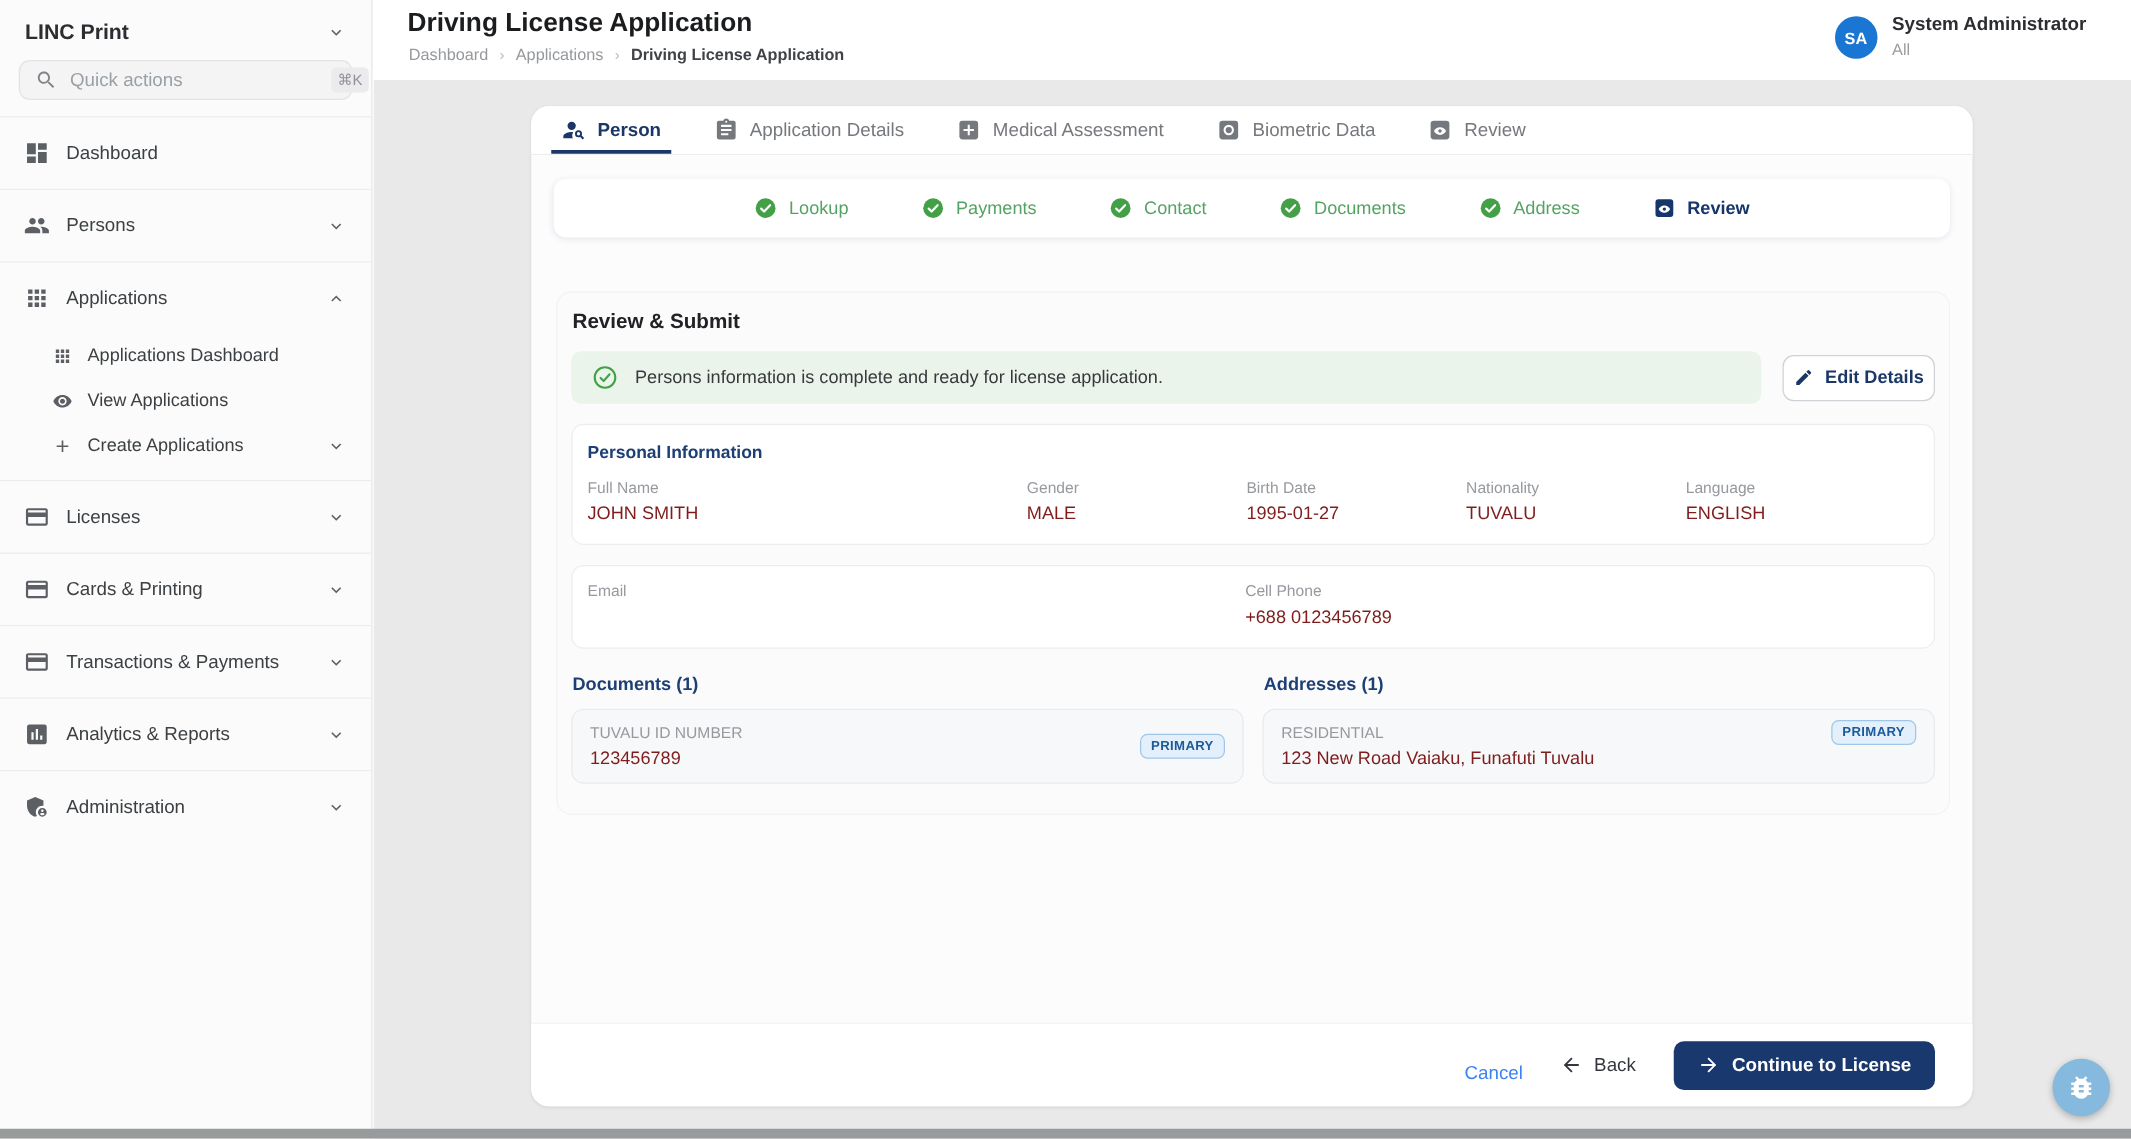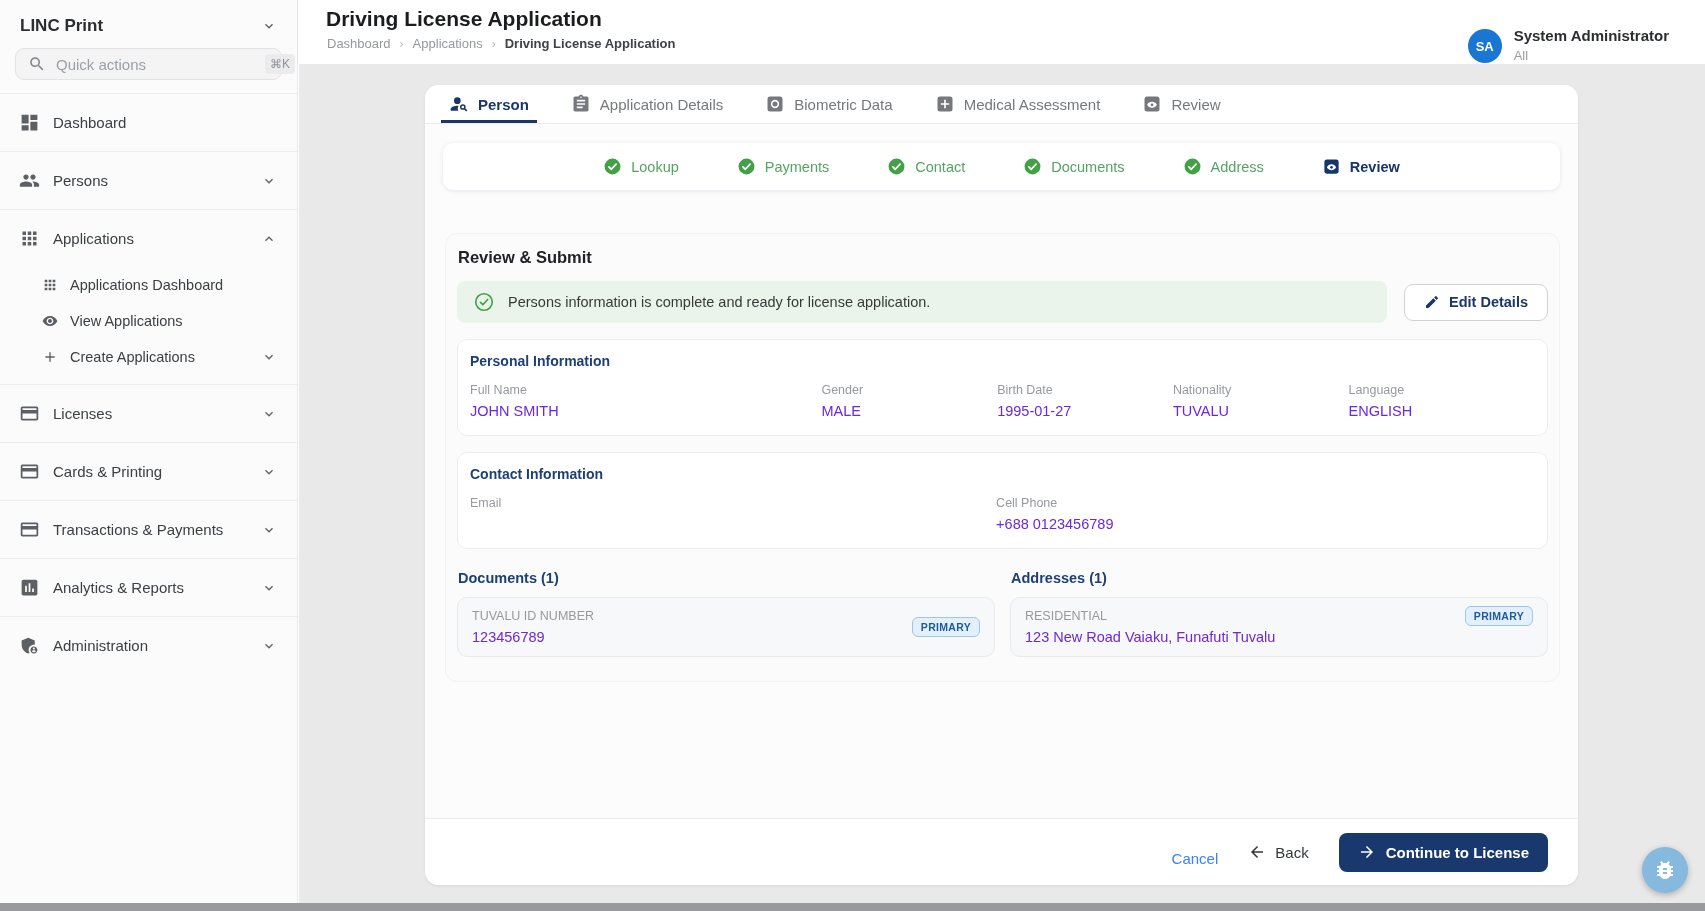--- a/index.html
+++ b/index.html
@@ -29,21 +29,21 @@
   .sub-row svg.nav-ic { width: 16px; height: 16px; fill: #5c5f63; flex: 0 0 auto; }
   .sub-label { font-size: 14.5px; color: #3c4043; flex: 1; }
 
   
   .header { position: absolute; left: 299px; top: 0; right: 0; height: 64px; background: #ffffff; z-index: 1; }
   .page-title { position: absolute; left: 27px; top: 7px; font-size: 21px; font-weight: 700; color: #1b1c1e; }
   .breadcrumb { position: absolute; left: 28px; top: 36px; display: flex; align-items: center; gap: 9px; font-size: 13px; }
   .crumb { color: #95989c; cursor: pointer; }
   .crumb-sep { color: #b9bbbd; font-size: 12px; }
   .crumb.current { color: #3f4246; font-weight: 600; }
-  .user-block { position: absolute; right: 36px; top: 27px; display: flex; gap: 12px; align-items: flex-start; cursor: pointer; }
+  .user-block { position: absolute; right: 36px; top: 11px; display: flex; gap: 12px; align-items: flex-start; cursor: pointer; }
   .avatar { width: 34px; height: 34px; border-radius: 50%; background: #1976d2; color: #fff; font-size: 13px; font-weight: 700; display: flex; align-items: center; justify-content: center; margin-top: 2px; }
   .user-name { font-size: 15px; font-weight: 600; color: #2b2d30; }
   .user-scope { font-size: 13px; color: #9a9da1; margin-top: 4px; }
 
   
   .main-bg { position: absolute; left: 299px; top: 64px; right: 0; bottom: 0; background: #e9e9ea; }
   .content-card { position: absolute; left: 425px; top: 85px; width: 1153px; height: 800px; background: #fcfcfd; border-radius: 14px; box-shadow: 0 1px 3px rgba(0,0,0,.08); z-index: 1; }
 
   
   .tabbar { display: flex; align-items: center; gap: 42px; height: 39px; padding: 0 24px; background: #fff; border-bottom: 1px solid #ececee; border-radius: 14px 14px 0 0; }
@@ -60,29 +60,29 @@
   .step .step-label { font-size: 14.5px; color: #55a362; }
   .step.active .step-label { color: #16356b; font-weight: 700; }
 
   
   .panel { margin: 43px 18px 0 20px; background: #fbfbfc; border: 1px solid #f1f2f4; border-radius: 12px; padding: 12px 11px 24px 11px; }
   .panel-title { font-size: 16.5px; font-weight: 700; color: #212225; margin: 2px 0 14px 1px; }
   .alert-row { display: flex; gap: 17px; align-items: stretch; }
   .alert { flex: 1; background: #eaf4eb; border-radius: 8px; display: flex; align-items: center; gap: 13px; padding: 0 16px; min-height: 42px; }
   .alert svg { width: 22px; height: 22px; flex: 0 0 auto; }
   .alert-text { font-size: 14.5px; color: #37393c; }
-  .btn-edit { align-self: center; display: inline-flex; align-items: center; gap: 9px; background: #fff; border: 1px solid #cfd2d6; border-radius: 9px; height: 37px; padding: 0 19px; color: #1a3767; font-weight: 700; font-size: 14.5px; cursor: pointer; white-space: nowrap; }
+  .btn-edit { align-self: center; display: inline-flex; align-items: center; gap: 9px; background: #fff; border: 1px solid #cfd2d6; border-radius: 9px; height: 37px; padding: 0 8px; color: #1a3767; font-weight: 700; font-size: 14.5px; cursor: pointer; white-space: nowrap; }
   .btn-edit svg { width: 16px; height: 16px; fill: #1a3767; }
 
   .info-card { margin-top: 16px; background: #fff; border: 1px solid #ecedef; border-radius: 10px; padding: 13px 12px 16px 12px; }
   .info-heading { font-size: 14px; font-weight: 700; color: #1d3f74; margin-bottom: 14px; }
   .fields-5 { display: grid; grid-template-columns: 33% 16.5% 16.5% 16.5% 1fr; }
   .fields-2 { display: grid; grid-template-columns: 49.4% 1fr; }
   .f-label { font-size: 12.5px; color: #96999e; margin-bottom: 6px; }
-  .f-value { font-size: 14.5px; color: #6d28d9; font-weight: 500; }
+  .f-value { font-size: 14.5px; color: #7f1d1d; font-weight: 500; }
 
   .two-col { display: grid; grid-template-columns: 1fr 1fr; column-gap: 15px; margin-top: 21px; }
   .col-heading { font-size: 14.5px; font-weight: 700; color: #1d3f74; margin: 0 0 11px 1px; }
   .item-card { position: relative; background: #f7f8f9; border: 1px solid #e8eaed; border-radius: 10px; min-height: 60px; padding: 11px 14px; }
   .badge { position: absolute; font-size: 10.5px; font-weight: 700; color: #1d5a9b; background: #e3f0fb; border: 1px solid #9fc6e8; border-radius: 6px; padding: 3px 8px; letter-spacing: .3px; }
   .badge.mid { right: 14px; top: 50%; transform: translateY(-50%); }
   .badge.top { right: 14px; top: 8px; }
 
   
   .card-footer { position: absolute; left: 0; right: 0; bottom: 0; height: 67px; border-top: 1px solid #ececee; display: flex; align-items: center; justify-content: flex-end; gap: 30px; padding-right: 30px; background: #fff; border-radius: 0 0 14px 14px; }
@@ -266,30 +266,30 @@
     </div>
     <div class="tab">
       <svg viewBox="0 0 24 24">
           <path d="M19 3h-4.18C14.4 1.84 13.3 1 12 1c-1.3 0-2.4.84-2.82 2H5c-1.1 0-2 .9-2 2v14c0 1.1.9 2 2 2h14c1.1 0 2-.9 2-2V5c0-1.1-.9-2-2-2zm-7 0c.55 0 1 .45 1 1s-.45 1-1 1-1-.45-1-1 .45-1 1-1zm2 14H7v-2h7v2zm3-4H7v-2h10v2zm0-4H7V7h10v2z"></path>
         </svg>
       <span>Application Details</span>
     </div>
     <div class="tab">
       <svg viewBox="0 0 24 24">
           <rect x="3" y="3" width="18" height="18" rx="3"></rect>
+          <path d="M11 7h2v4h4v2h-4v4h-2v-4H7v-2h4z" fill="#fff"></path>
+        </svg>
+      <span>Medical Assessment</span>
+    </div>
+    <div class="tab">
+      <svg viewBox="0 0 24 24">
+          <rect x="3" y="3" width="18" height="18" rx="3"></rect>
           <circle cx="12" cy="12" r="4" fill="none" stroke="#fff" stroke-width="2"></circle>
         </svg>
       <span>Biometric Data</span>
-    </div>
-    <div class="tab">
-      <svg viewBox="0 0 24 24">
-          <rect x="3" y="3" width="18" height="18" rx="3"></rect>
-          <path d="M11 7h2v4h4v2h-4v4h-2v-4H7v-2h4z" fill="#fff"></path>
-        </svg>
-      <span>Medical Assessment</span>
     </div>
     <div class="tab">
       <svg viewBox="0 0 24 24">
           <rect x="3" y="3" width="18" height="18" rx="3"></rect>
           <path d="M12 9.3c2.6 0 4.8 1.5 5.8 3.7-1 2.2-3.2 3.7-5.8 3.7S7.2 15.2 6.2 13c1-2.2 3.2-3.7 5.8-3.7z" fill="#fff"></path>
           <circle cx="12" cy="13" r="1.7" fill="currentColor"></circle>
         </svg>
       <span>Review</span>
     </div>
   </div>
@@ -379,21 +379,20 @@
           <div class="f-value">TUVALU</div>
         </div>
         <div>
           <div class="f-label">Language</div>
           <div class="f-value">ENGLISH</div>
         </div>
       </div>
     </div>
 
     <div class="info-card">
-      <div class="info-heading">Contact Information</div>
       <div class="fields-2">
         <div>
           <div class="f-label">Email</div>
         </div>
         <div>
           <div class="f-label">Cell Phone</div>
           <div class="f-value">+688 0123456789</div>
         </div>
       </div>
     </div>

